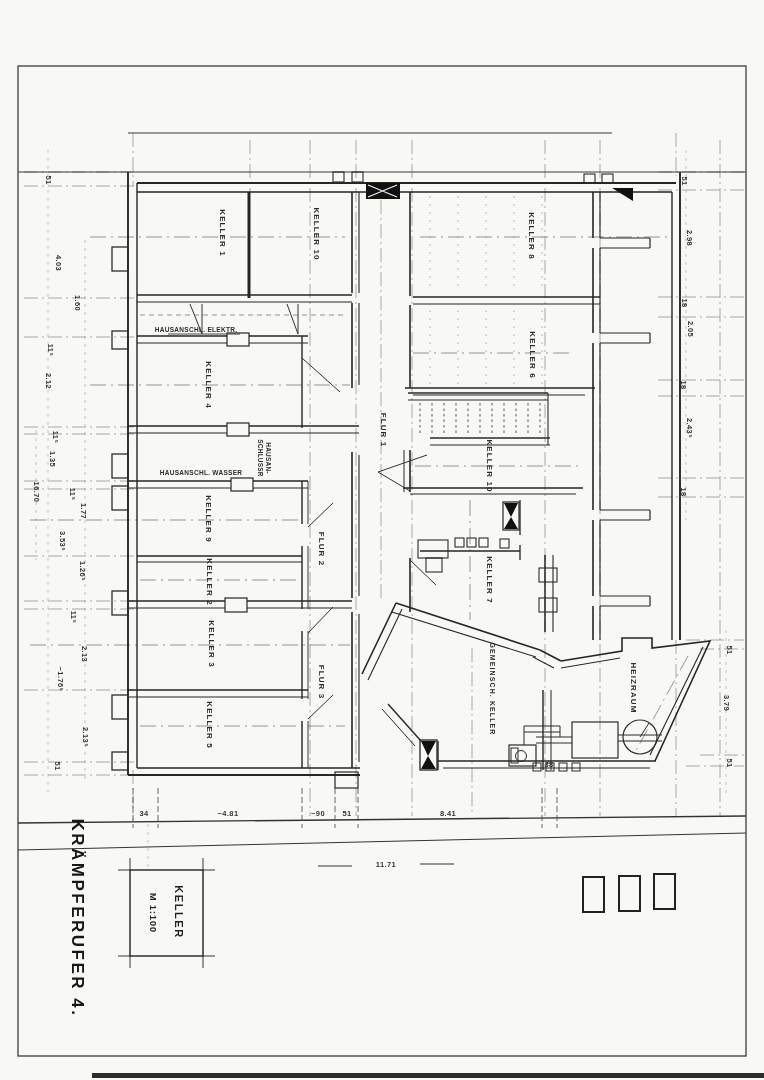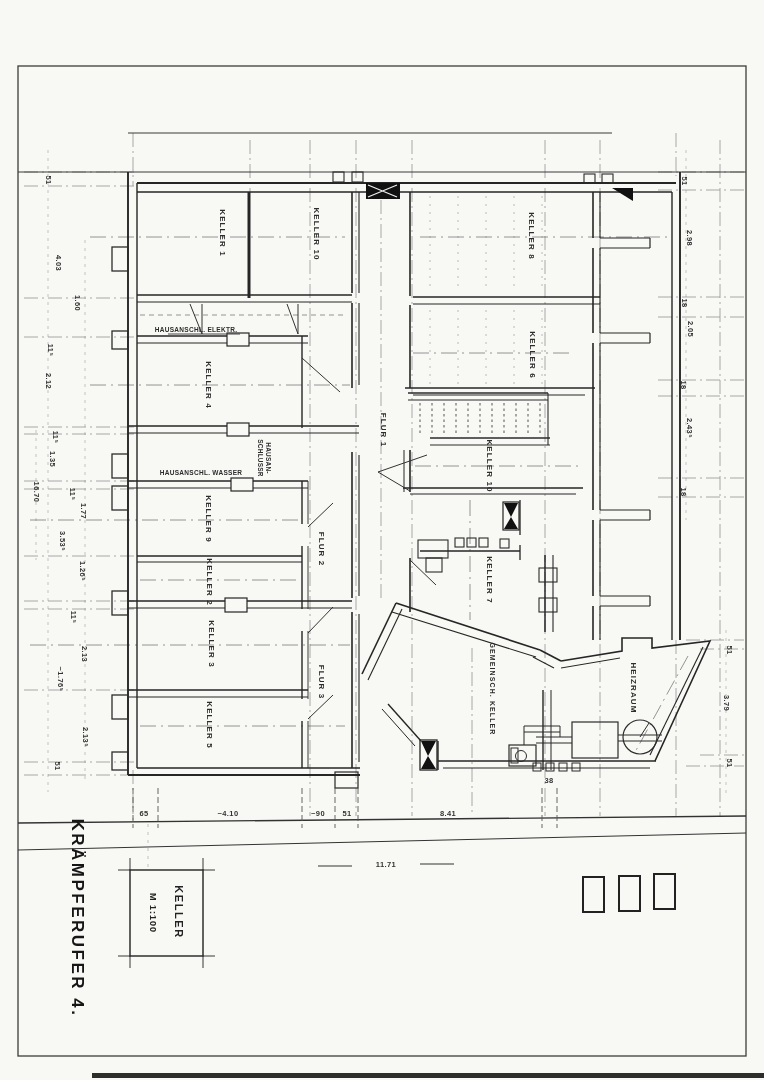--- a/index.html
+++ b/index.html
@@ -364,22 +364,22 @@
   <div class="vlabel dim" style="left:689px;top:238px">2.98</div>
   <div class="vlabel dim" style="left:684px;top:303px">18</div>
   <div class="vlabel dim" style="left:690px;top:329px">2.05</div>
   <div class="vlabel dim" style="left:683px;top:385px">18</div>
   <div class="vlabel dim" style="left:689px;top:428px">2.43⁵</div>
   <div class="vlabel dim" style="left:683px;top:492px">18</div>
   <div class="vlabel dim" style="left:729px;top:650px">51</div>
   <div class="vlabel dim" style="left:726px;top:703px">3.79</div>
   <div class="vlabel dim" style="left:729px;top:763px">51</div>
 
-  <div class="hlabel dimh" style="left:144px;top:813px">65</div>
-  <div class="hlabel dimh" style="left:228px;top:813px">~4.10</div>
+  <div class="hlabel dimh" style="left:144px;top:813px">34</div>
+  <div class="hlabel dimh" style="left:228px;top:813px">~4.81</div>
   <div class="hlabel dimh" style="left:318px;top:813px">~90</div>
   <div class="hlabel dimh" style="left:347px;top:813px">51</div>
   <div class="hlabel dimh" style="left:448px;top:813px">8.41</div>
-  <div class="hlabel dimh" style="left:549px;top:780px">38</div>
+  <div class="hlabel dimh" style="left:549px;top:764px">38</div>
   <div class="hlabel dimh" style="left:386px;top:864px">11.71</div>
 </div>
 
 </div>
 
 </body></html>

